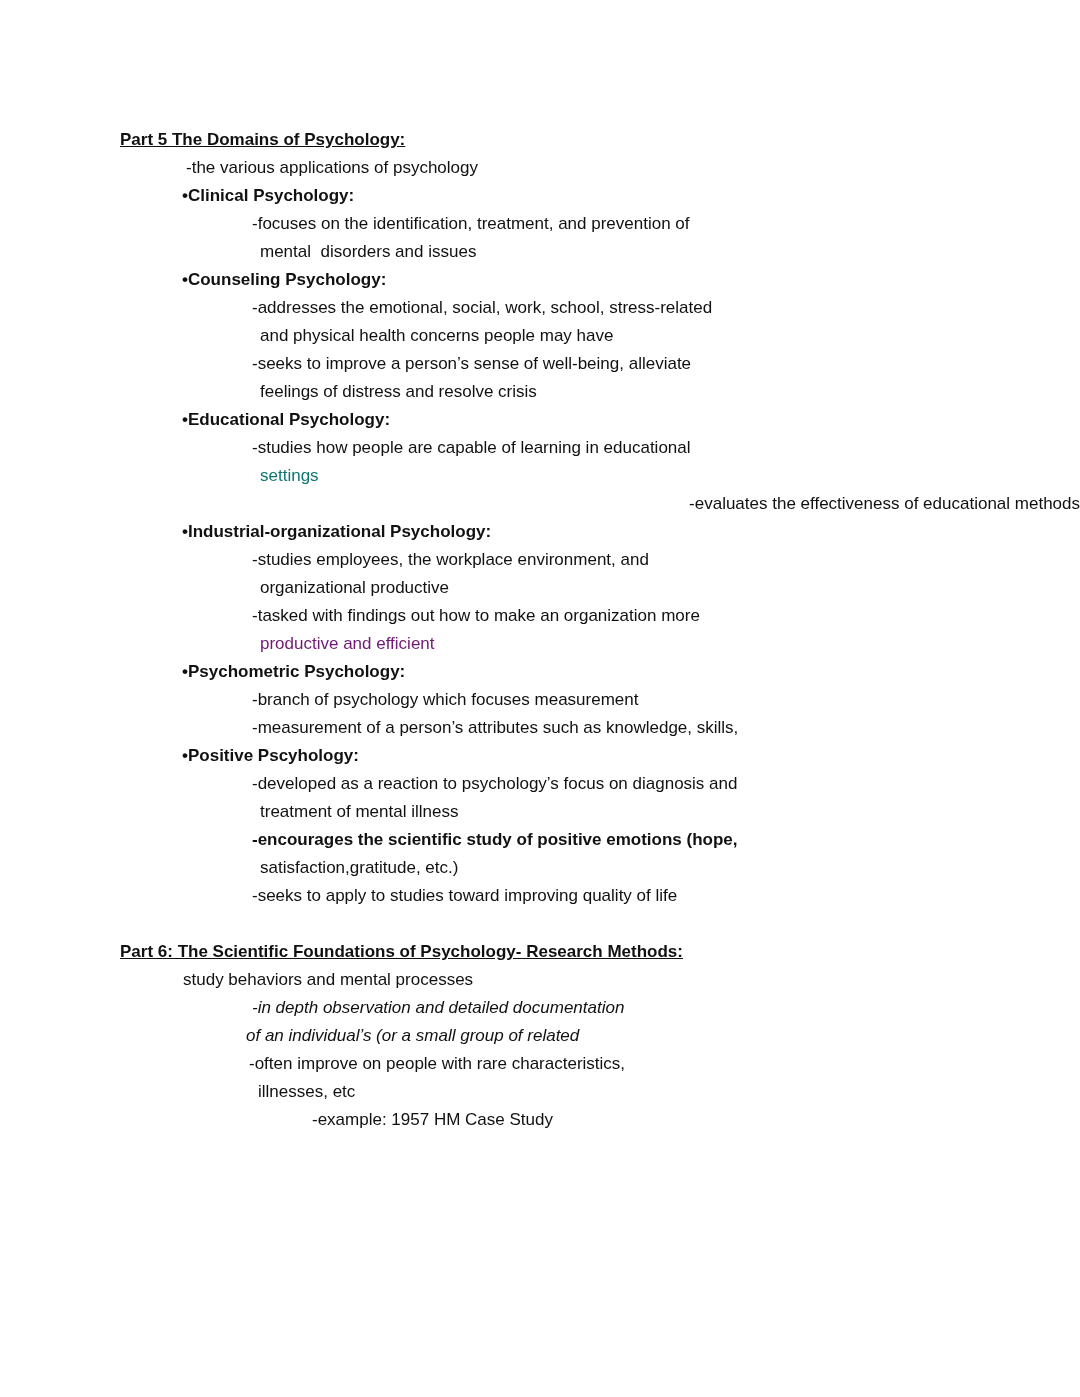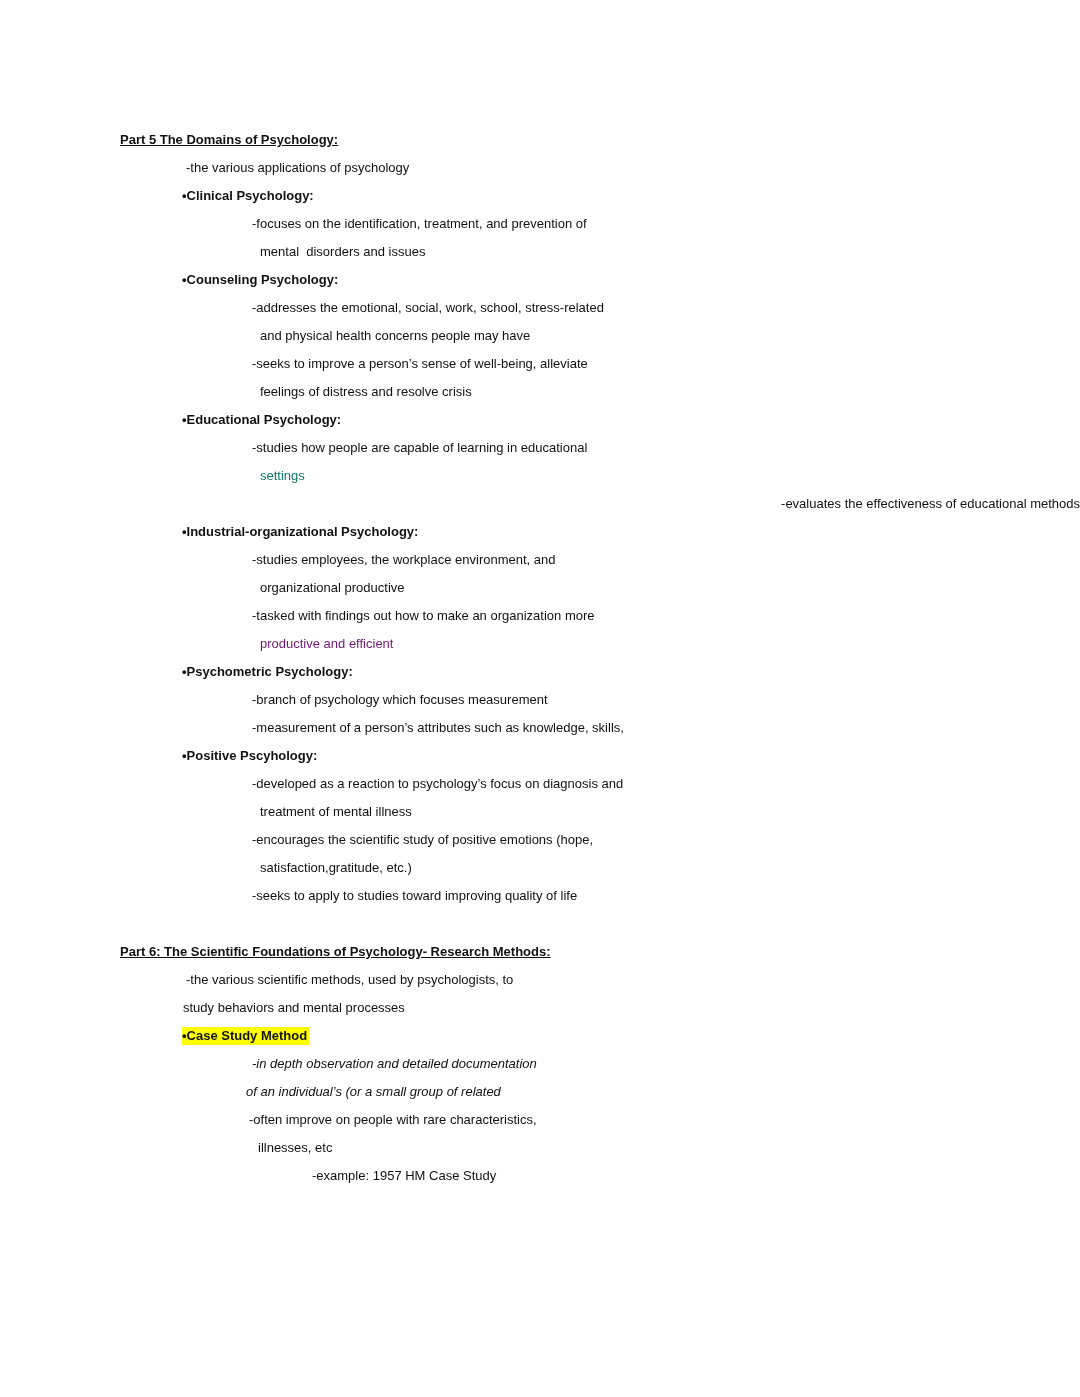--- a/index.html
+++ b/index.html
@@ -17,21 +17,21 @@
     color: #111111;
   }
   .doc-body {
     position: absolute;
     top: 126px;
     left: 0;
     right: 0;
   }
   .doc-line {
     line-height: 28px;
-    font-size: 13px;
+    font-size: 17px;
     white-space: pre-wrap;
     min-height: 28px;
   }
   .doc-line > span {
     display: inline;
   }
   .st-h > span {
     font-weight: bold;
     text-decoration: underline;
   }
@@ -69,26 +69,24 @@
       <div class="doc-line st-n" style="margin-left: 252px; color: rgb(17, 17, 17);"><span>-studies employees, the workplace environment, and</span></div>
       <div class="doc-line st-n" style="margin-left: 260px; color: rgb(17, 17, 17);"><span>organizational productive</span></div>
       <div class="doc-line st-n" style="margin-left: 252px; color: rgb(17, 17, 17);"><span>-tasked with findings out how to make an organization more</span></div>
       <div class="doc-line st-n" style="margin-left: 260px; color: #701a75;"><span>productive and efficient</span></div>
       <div class="doc-line st-b" style="margin-left: 182px; color: rgb(17, 17, 17);"><span>•Psychometric Psychology:</span></div>
       <div class="doc-line st-n" style="margin-left: 252px; color: rgb(17, 17, 17);"><span>-branch of psychology which focuses measurement</span></div>
       <div class="doc-line st-n" style="margin-left: 252px; color: rgb(17, 17, 17);"><span>-measurement of a person’s attributes such as knowledge, skills,</span></div>
       <div class="doc-line st-b" style="margin-left: 182px; color: rgb(17, 17, 17);"><span>•Positive Pscyhology:</span></div>
       <div class="doc-line st-n" style="margin-left: 252px; color: rgb(17, 17, 17);"><span>-developed as a reaction to psychology’s focus on diagnosis and</span></div>
       <div class="doc-line st-n" style="margin-left: 260px; color: rgb(17, 17, 17);"><span>treatment of mental illness</span></div>
-      <div class="doc-line st-n" style="margin-left: 252px; color: rgb(17, 17, 17);"><span>-encourages the scientific study of positive emotions (hope,</span></div>
+      <div class="doc-line st-n" style="margin-left: 252px; color: rgb(17, 17, 17); font-weight: bold;"><span>-encourages the scientific study of positive emotions (hope,</span></div>
       <div class="doc-line st-n" style="margin-left: 260px; color: rgb(17, 17, 17);"><span>satisfaction,gratitude, etc.)</span></div>
       <div class="doc-line st-n" style="margin-left: 252px; color: rgb(17, 17, 17);"><span>-seeks to apply to studies toward improving quality of life</span></div>
       <div class="doc-line st-h" style="margin-left: 120px; margin-top: 28px; color: rgb(17, 17, 17);"><span>Part 6: The Scientific Foundations of Psychology- Research Methods:</span></div>
-      <div class="doc-line st-n" style="margin-left: 186px; color: rgb(17, 17, 17);"><span>-the various scientific methods, used by psychologists, to</span></div>
       <div class="doc-line st-n" style="margin-left: 183px; color: rgb(17, 17, 17);"><span>study behaviors and mental processes</span></div>
-      <div class="doc-line st-hl" style="margin-left: 182px; color: rgb(17, 17, 17);"><span style="background: rgb(255, 255, 0);">•Case Study Method</span></div>
       <div class="doc-line st-i" style="margin-left: 252px; color: rgb(17, 17, 17);"><span>-in depth observation and detailed documentation</span></div>
       <div class="doc-line st-i" style="margin-left: 246px; color: rgb(17, 17, 17);"><span>of an individual’s (or a small group of related</span></div>
       <div class="doc-line st-n" style="margin-left: 249px; color: rgb(17, 17, 17);"><span>-often improve on people with rare characteristics,</span></div>
       <div class="doc-line st-n" style="margin-left: 258px; color: rgb(17, 17, 17);"><span>illnesses, etc</span></div>
       <div class="doc-line st-n" style="margin-left: 312px; color: rgb(17, 17, 17);"><span>-example: 1957 HM Case Study</span></div>
     </div>
 </div>
 
 </body></html>

